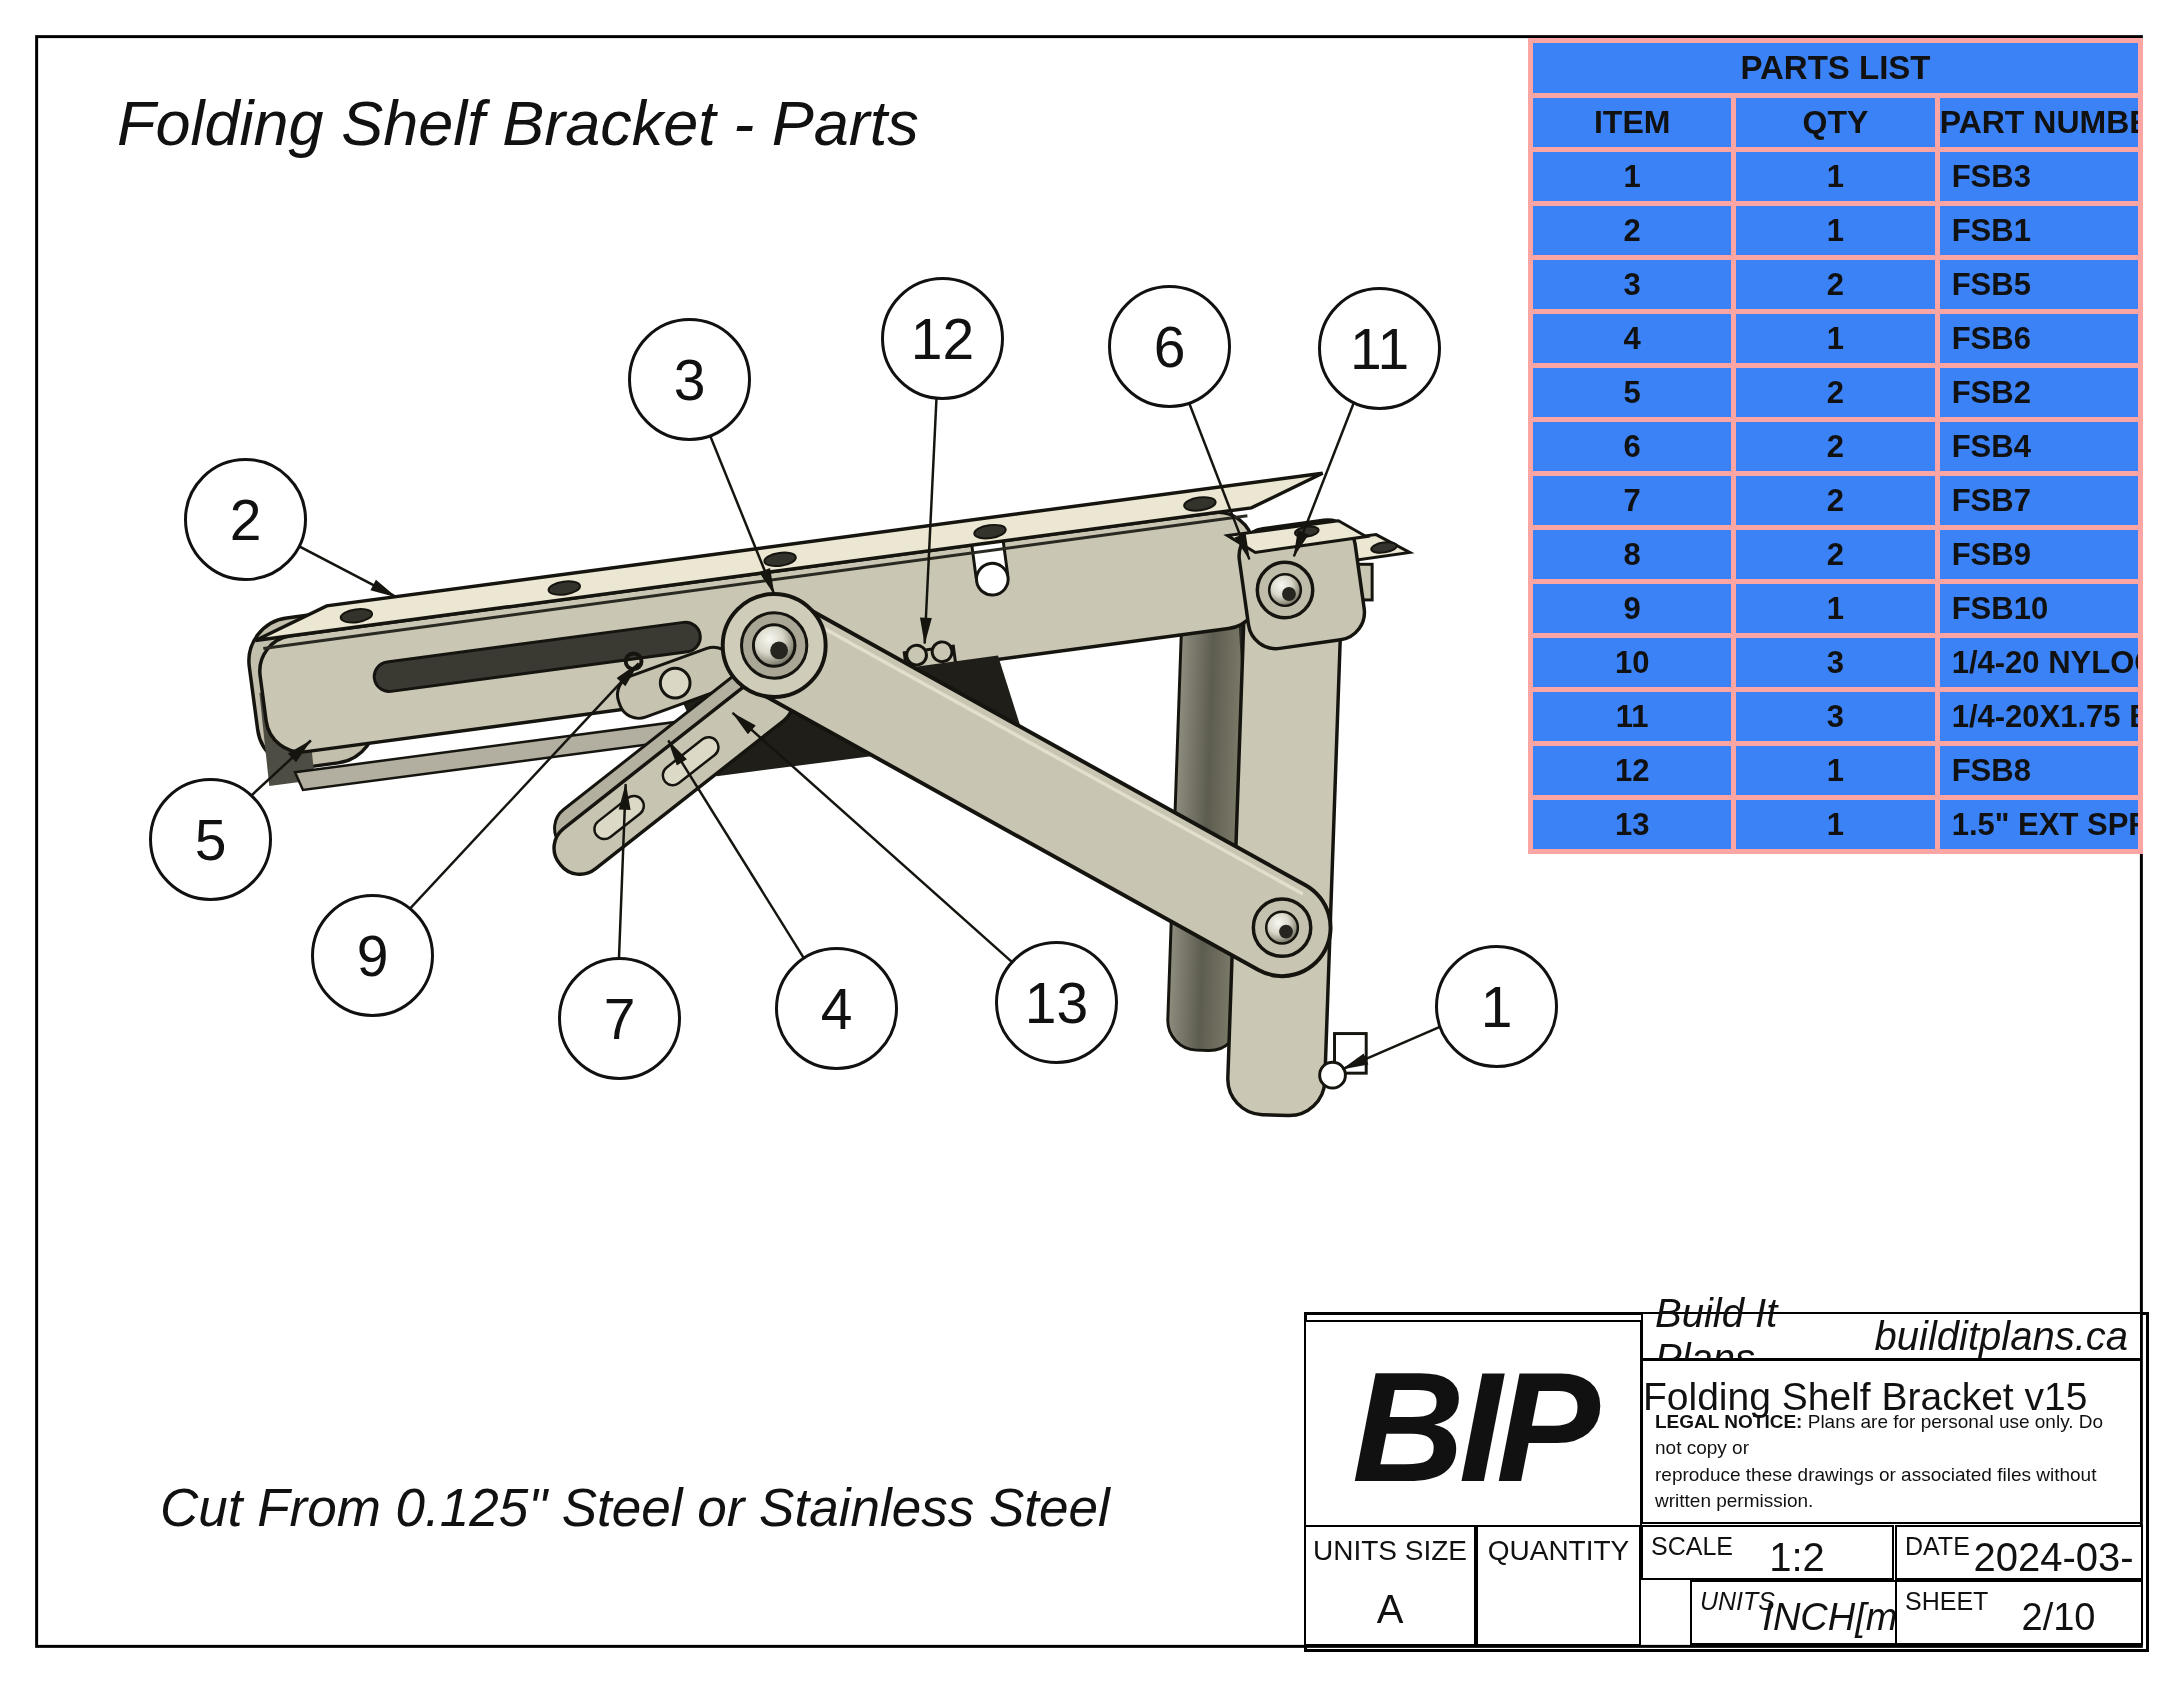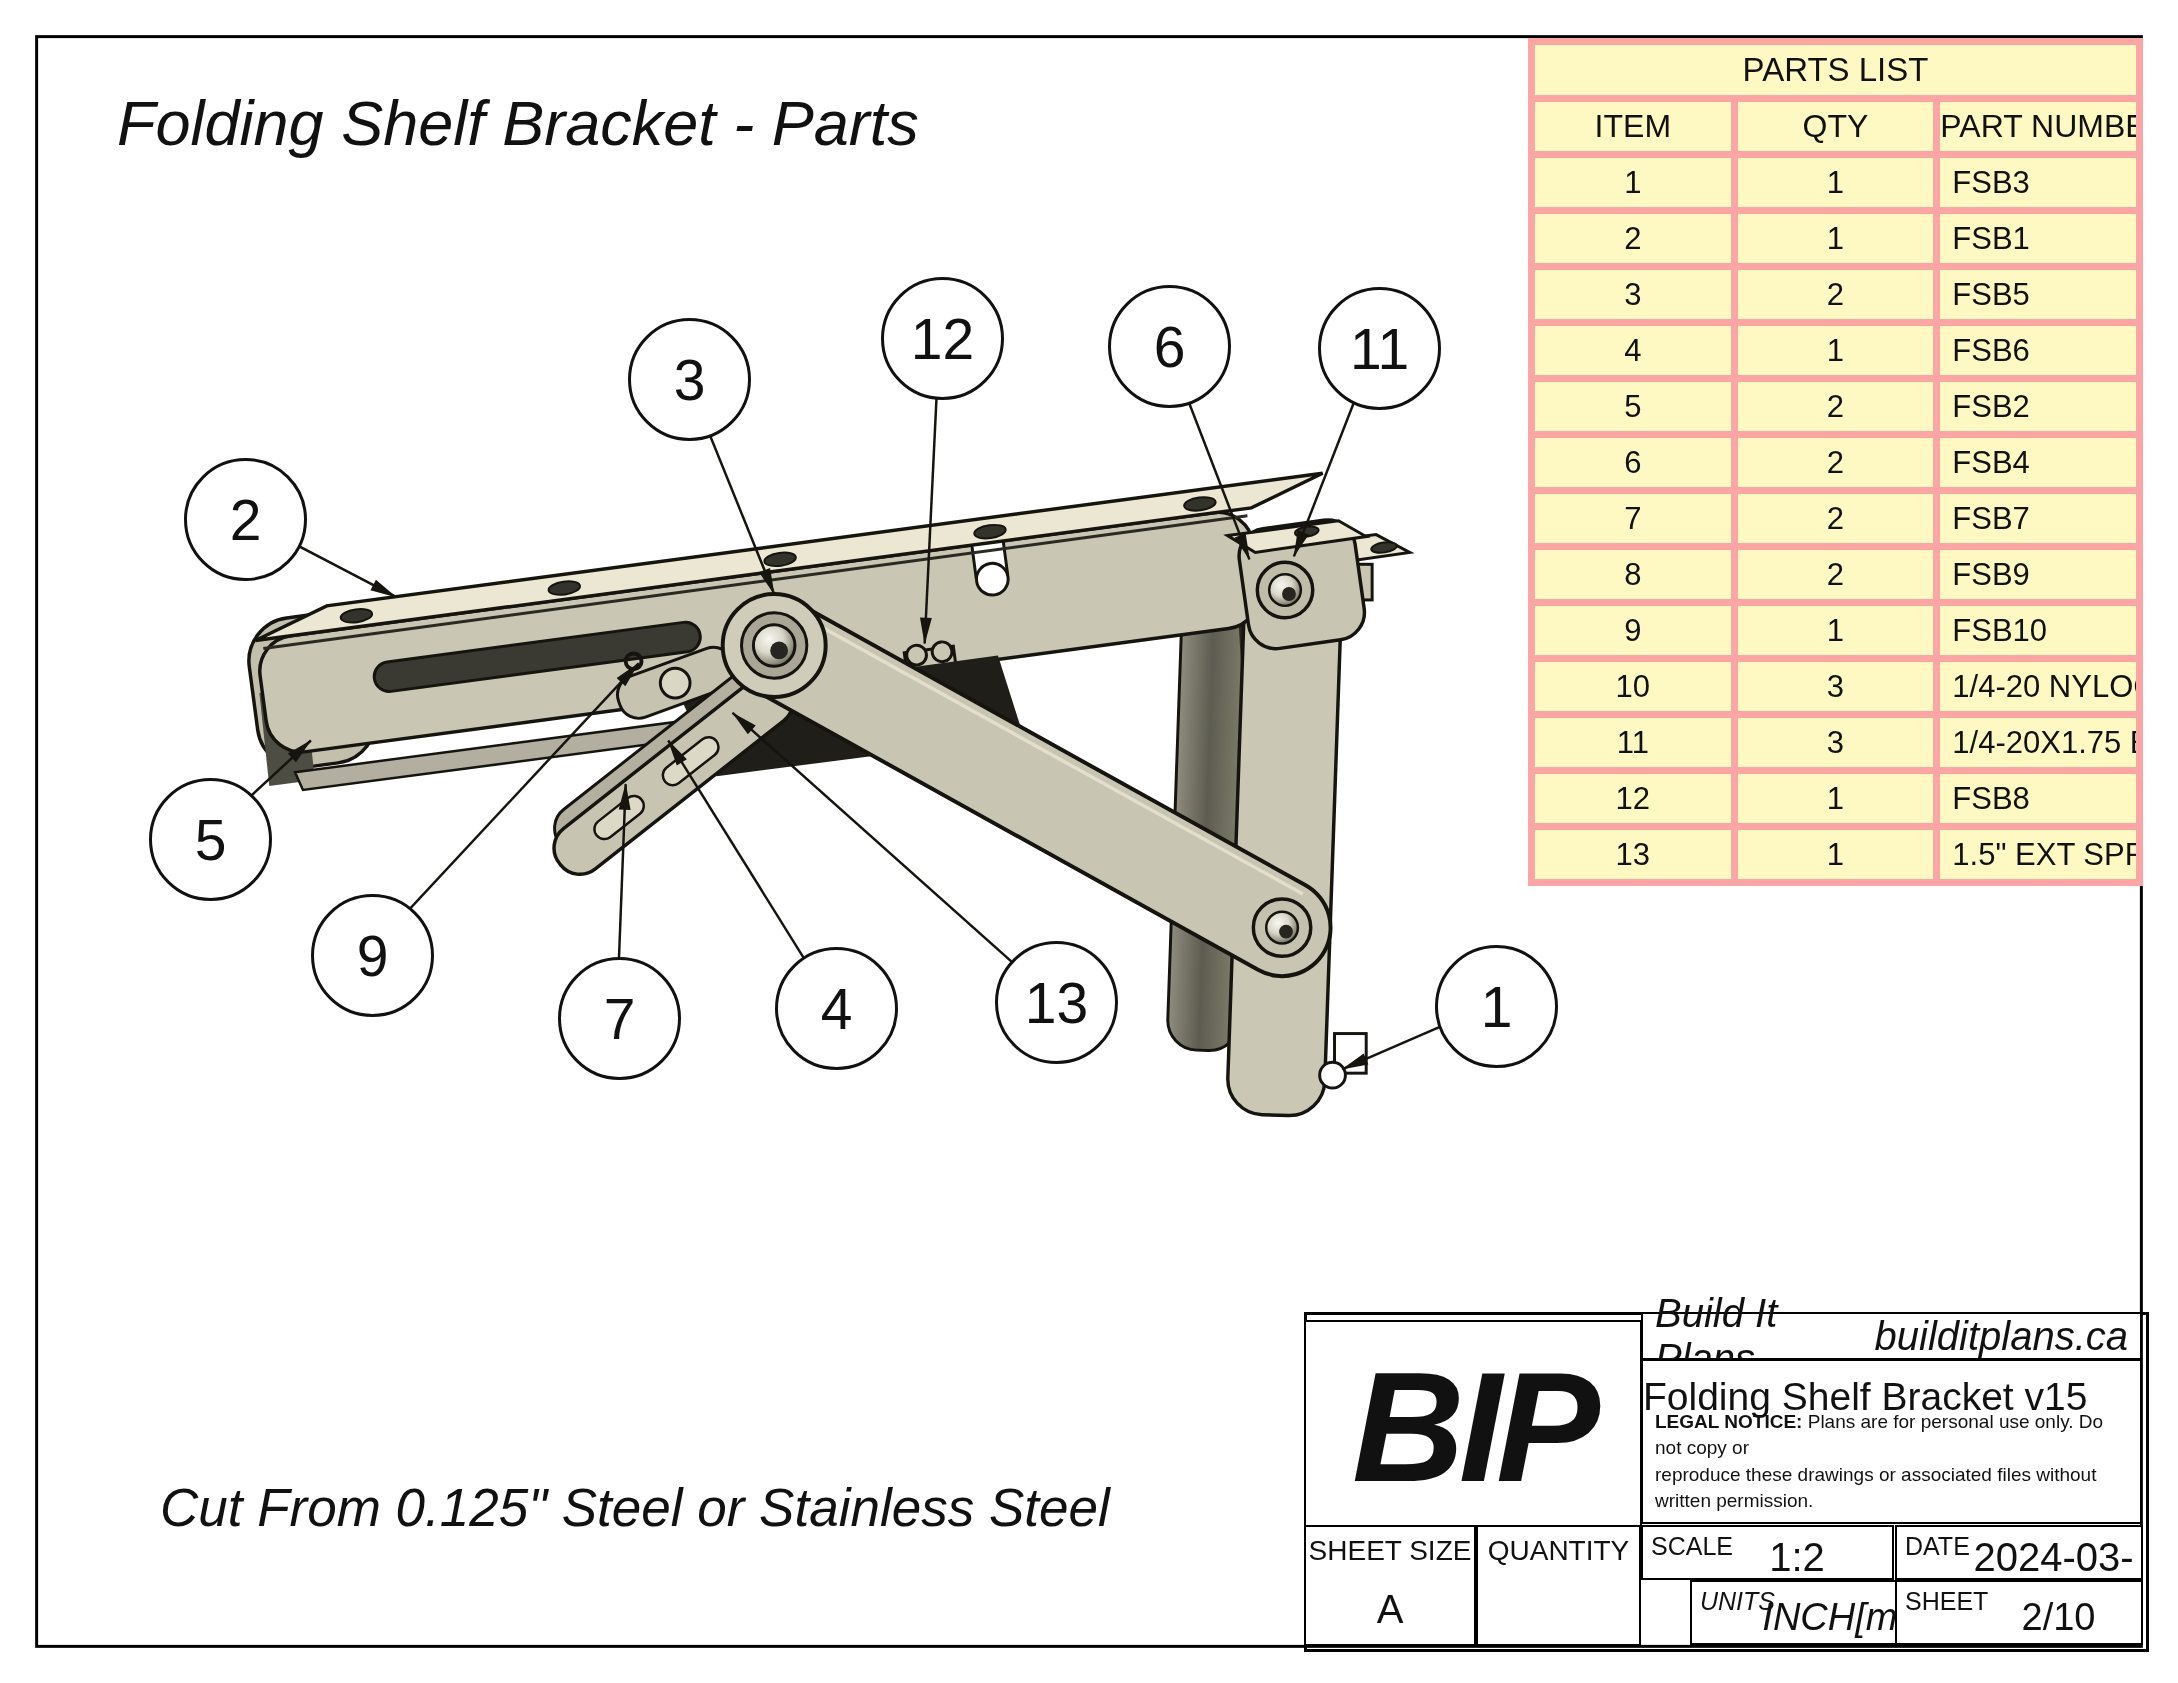--- a/index.html
+++ b/index.html
@@ -13,22 +13,22 @@
   .material-note{left:160px;top:1477px;font-size:53px;font-style:italic;white-space:nowrap;z-index:3;}
 
   
   .balloon{position:absolute;width:117px;height:117px;border:3px solid #111;border-radius:50%;
     background:#fff;display:flex;align-items:center;justify-content:center;
     font-size:57px;z-index:4;}
 
   
   #parts-table{position:absolute;left:1528px;top:38px;width:615px;z-index:3;
     border-collapse:collapse;table-layout:fixed;}
-  #parts-table td,#parts-table th{border:7px solid #fca5a5;font-weight:normal;
-    font-size:31px;height:49px;padding:0;background:#fef9c3;overflow:hidden;white-space:nowrap;}
+  #parts-table td,#parts-table th{border:5px solid #fca5a5;font-weight:bold;
+    font-size:31px;height:49px;padding:0;background:#3b82f6;overflow:hidden;white-space:nowrap;}
   #parts-table .c-item{width:124px;text-align:center;}
   #parts-table .c-qty{width:125px;text-align:center;}
   #parts-table .c-pn{width:360px;text-align:left;padding-left:12px;}
   #parts-table .t-title{text-align:center;font-size:33px;height:50px;}
   #parts-table .t-head{text-align:center;font-size:32px;}
   #parts-table .t-head.c-pn{text-align:center;padding-left:0;}
 
   
   .tb-cell{position:absolute;border:2px solid #000;background:#fff;z-index:3;box-sizing:border-box;}
   .tb-outer{left:1304px;top:1312px;width:839px;height:334px;border:3px solid #000;background:transparent;z-index:2;}
@@ -300,21 +300,21 @@
   <div class="tb-cell title-cell">
     <div class="drawing-title">Folding Shelf Bracket v15</div>
     <div class="legal">
       <b>LEGAL NOTICE:</b>
       <span>Plans are for personal use only. Do not copy or</span><br>
       <span>reproduce these drawings or associated files without written permission.</span>
     </div>
   </div>
 
   <div class="tb-cell sheetsize-cell">
-    <div class="tb-label-center">SHEET SIZE</div>
+    <div class="tb-label-center">UNITS SIZE</div>
     <div class="tb-value-center">A</div>
   </div>
 
   <div class="tb-cell quantity-cell">
     <div class="tb-label-center">QUANTITY</div>
   </div>
 
   <div class="tb-cell scale-cell">
     <div class="tb-label">SCALE</div>
     <div class="tb-value-inline">1:2</div>

